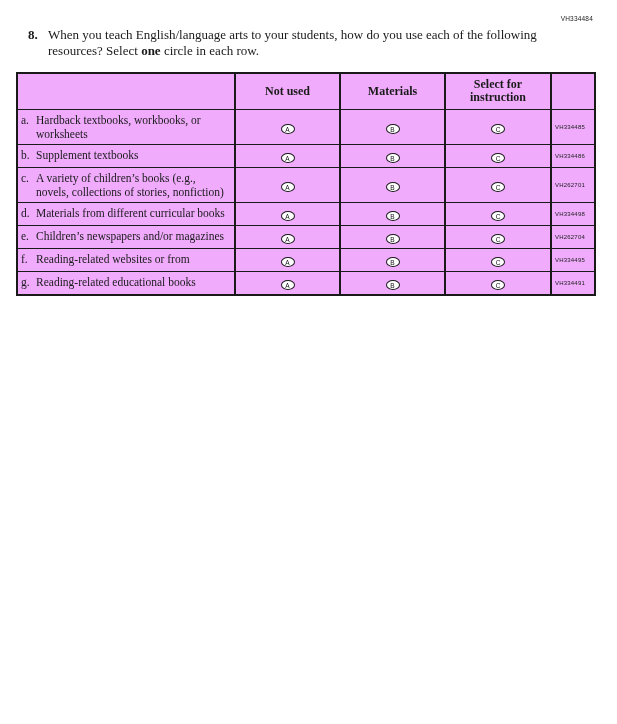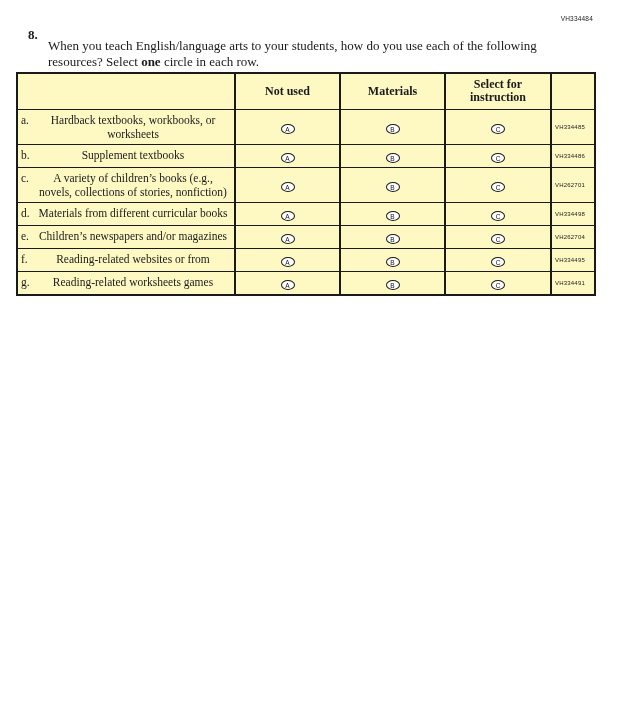--- a/index.html
+++ b/index.html
@@ -29,31 +29,30 @@
   .q-number {
     font-weight: bold;
     font-size: 13px;
     width: 20px;
     flex: 0 0 20px;
   }
   .q-text {
     font-size: 13px;
     line-height: 1.25;
     width: 505px;
-    margin-top: 11px;
   }
   .q-text b { font-weight: bold; }
   table.grid {
     position: absolute;
     top: 72px;
     left: 16px;
     border-collapse: collapse;
     table-layout: fixed;
     width: 578px;
-    background: #fef9c3;
+    background: #f0abfc;
   }
   table.grid, table.grid td, table.grid th {
     border: 1px solid #1a1a1a;
   }
   table.grid { border: 2px solid #1a1a1a; }
   table.grid th {
     font-size: 12px;
     font-weight: bold;
     text-align: center;
     vertical-align: middle;
@@ -64,21 +63,21 @@
   table.grid td { padding: 2px 3px; }
   .opt-col { border-left: 2px solid #1a1a1a !important; border-right: 2px solid #1a1a1a !important; }
   .label-cell {
     font-size: 11.5px;
     line-height: 1.22;
     vertical-align: top;
     padding: 3px 2px 3px 3px !important;
   }
   .label-inner { display: flex; }
   .row-letter { flex: 0 0 15px; }
-  .row-text { flex: 1; padding-right: 2px; text-align: center; }
+  .row-text { flex: 1; padding-right: 2px; }
   .opt-cell { text-align: center; vertical-align: middle; }
   .circle {
     display: inline-block;
     width: 14px;
     height: 10px;
     border: 1px solid #1a1a1a;
     border-radius: 50%;
     text-align: center;
     cursor: pointer;
     background: #fff;
@@ -196,21 +195,21 @@
         </td>
       <td class="opt-cell opt-col"><span class="circle"><span class="glyph">A</span></span></td>
       <td class="opt-cell opt-col"><span class="circle"><span class="glyph">B</span></span></td>
       <td class="opt-cell opt-col"><span class="circle"><span class="glyph">C</span></span></td>
       <td class="code-cell">VH334495</td>
     </tr>
     <tr>
       <td class="label-cell">
           <span class="label-inner">
             <span class="row-letter">g.</span>
-            <span class="row-text">Reading-related worksheets games</span>
+            <span class="row-text">Reading-related educational books</span>
           </span>
         </td>
       <td class="opt-cell opt-col"><span class="circle"><span class="glyph">A</span></span></td>
       <td class="opt-cell opt-col"><span class="circle"><span class="glyph">B</span></span></td>
       <td class="opt-cell opt-col"><span class="circle"><span class="glyph">C</span></span></td>
       <td class="code-cell">VH334491</td>
     </tr>
   </tbody>
 </table>
 

